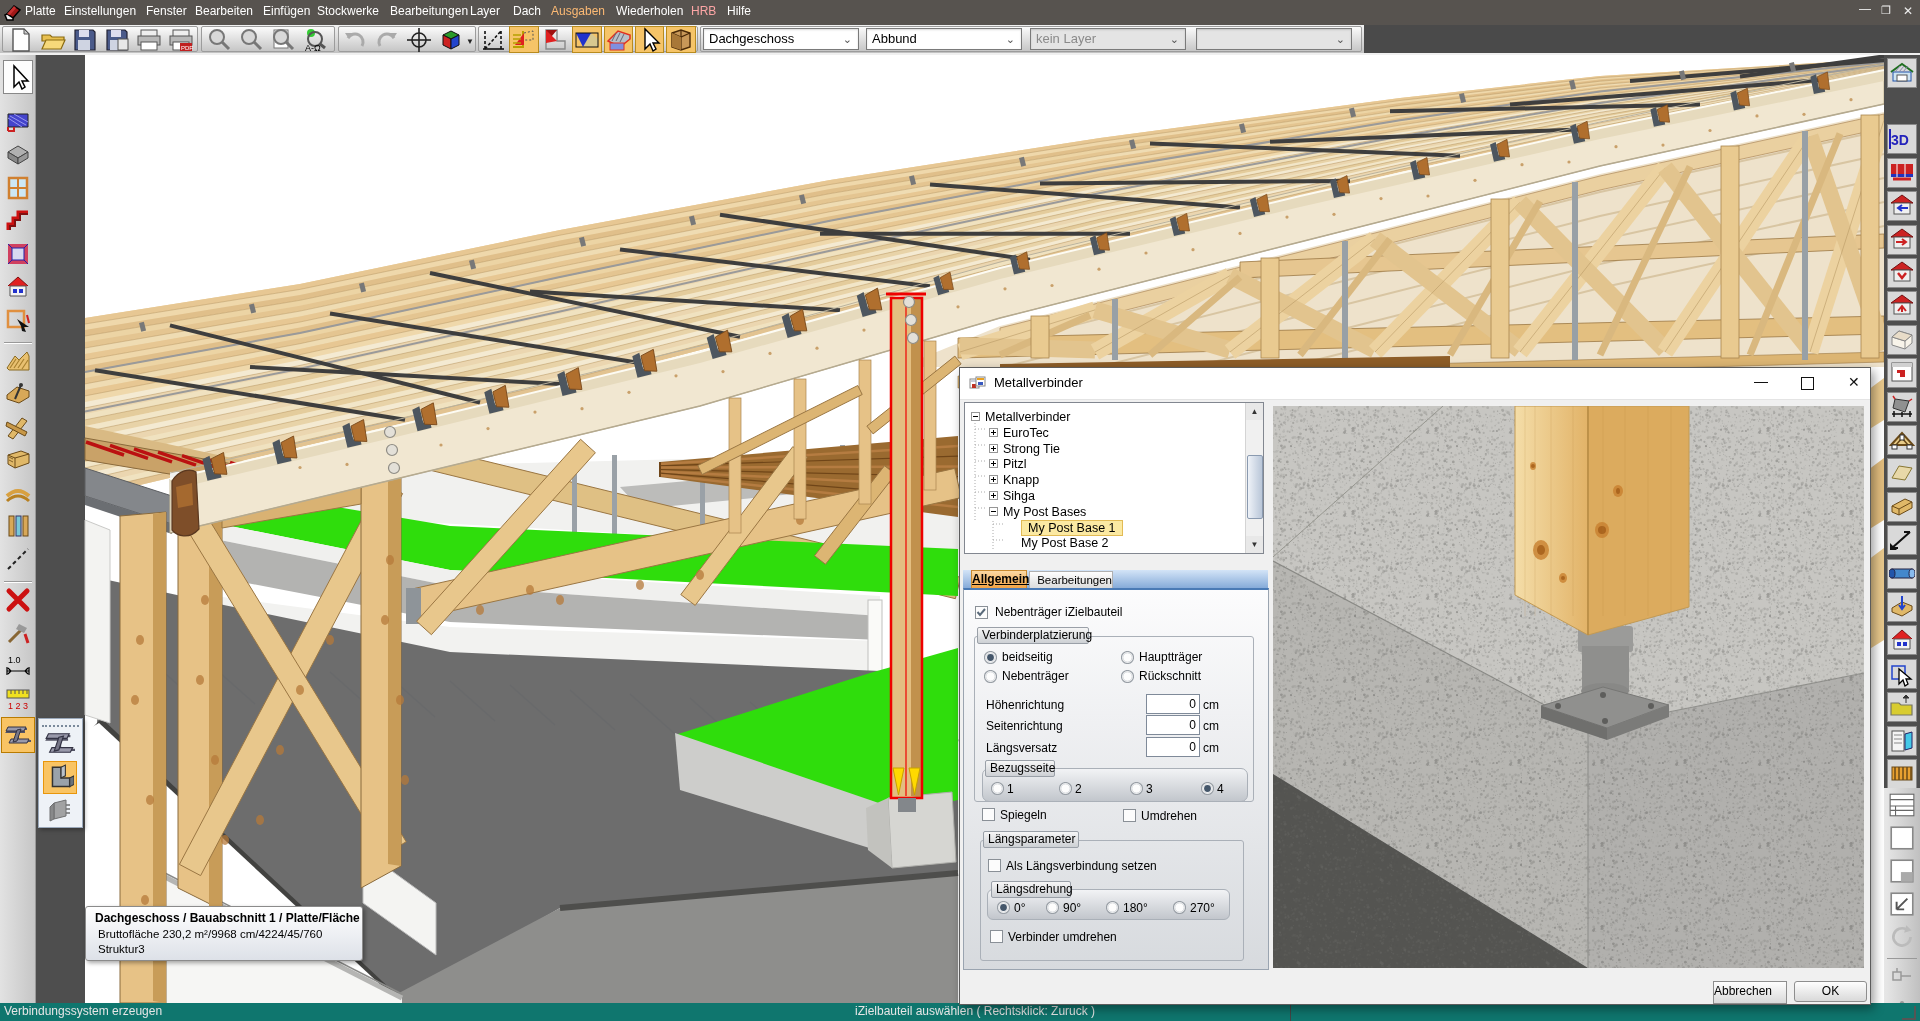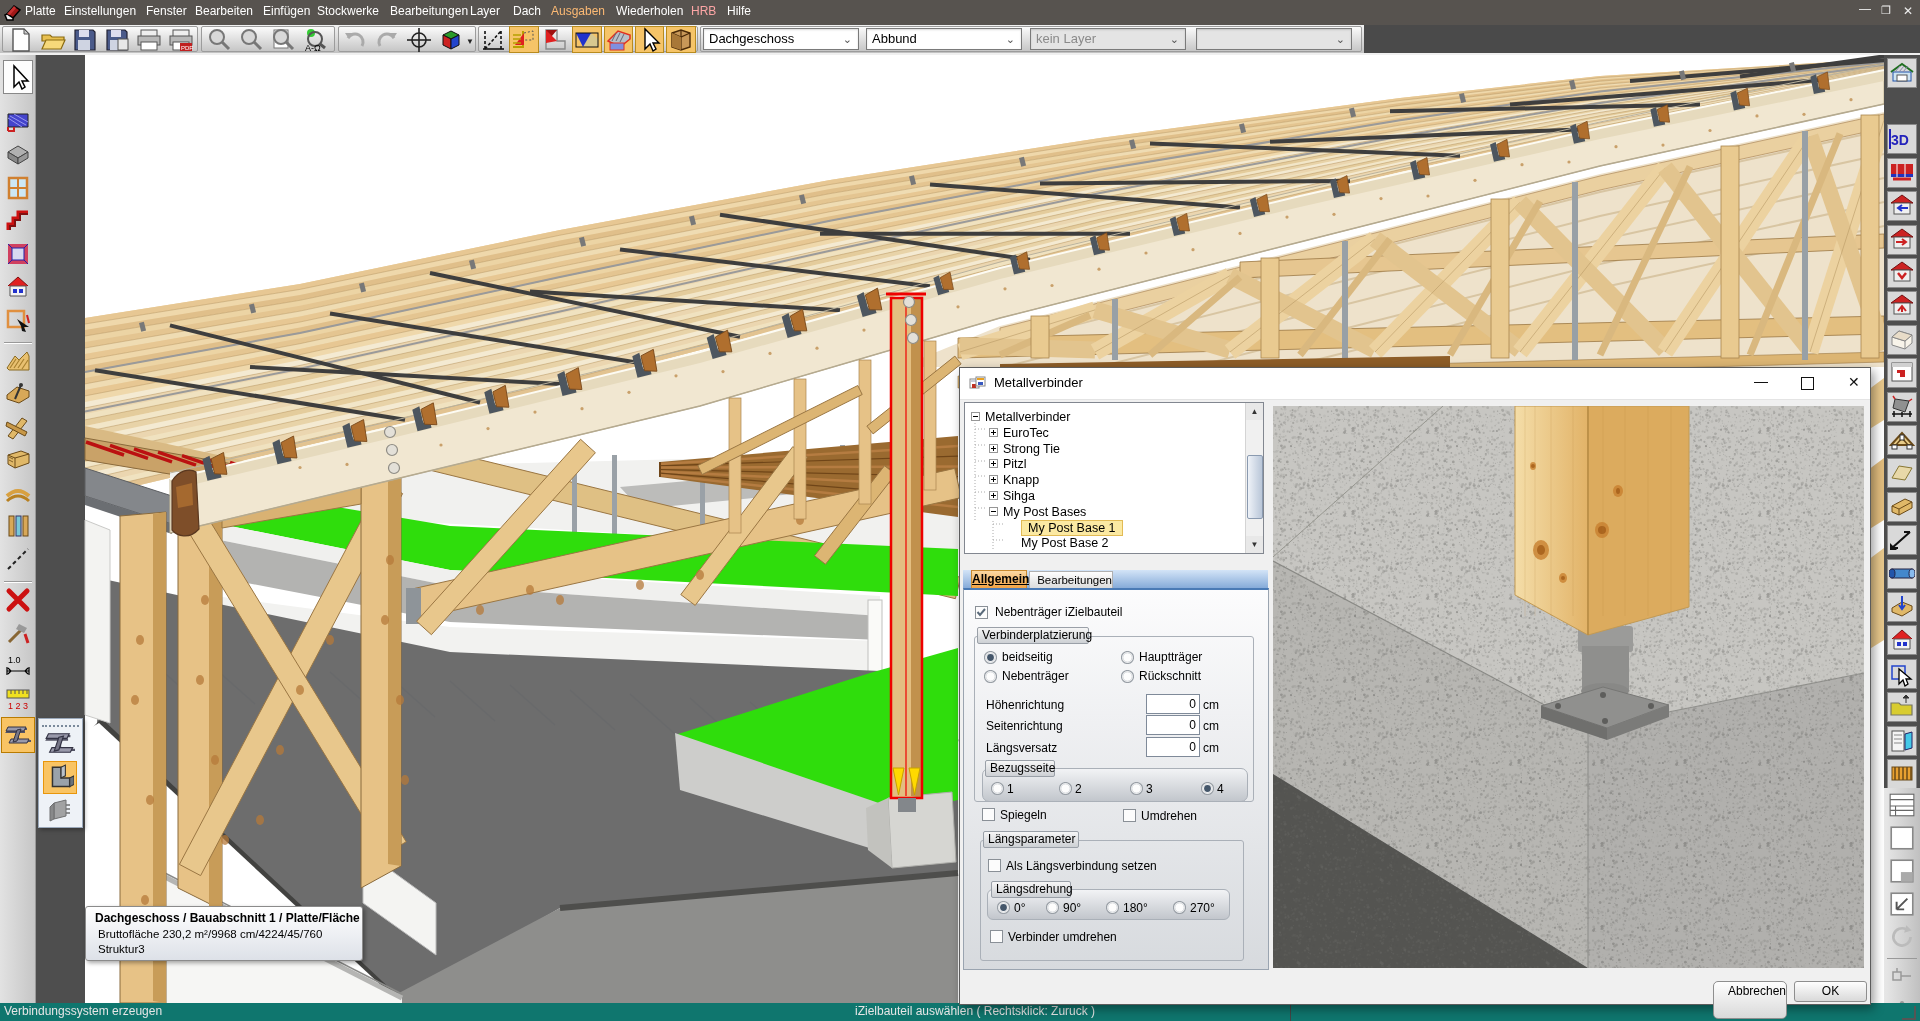--- a/index.html
+++ b/index.html
@@ -1867,21 +1867,21 @@
         <ellipse cx="260" cy="60" rx="2" ry="2" fill="#a25d18" opacity="0.8"></ellipse>
         <line x1="252" y1="0" x2="252" y2="210" stroke="#b08038" stroke-width="1" opacity="0.18"></line>
         <line x1="262" y1="0" x2="262" y2="210" stroke="#b08038" stroke-width="1" opacity="0.18"></line>
         <line x1="278" y1="0" x2="278" y2="210" stroke="#b08038" stroke-width="1" opacity="0.18"></line>
         <line x1="300" y1="0" x2="300" y2="210" stroke="#b08038" stroke-width="1" opacity="0.18"></line>
         <line x1="330" y1="0" x2="330" y2="210" stroke="#b08038" stroke-width="1" opacity="0.18"></line>
         <line x1="352" y1="0" x2="352" y2="210" stroke="#b08038" stroke-width="1" opacity="0.18"></line>
         <line x1="375" y1="0" x2="375" y2="210" stroke="#b08038" stroke-width="1" opacity="0.18"></line>
         <line x1="398" y1="0" x2="398" y2="210" stroke="#b08038" stroke-width="1" opacity="0.18"></line>
       </svg></div>
-    <div style="height:38px;background:linear-gradient(#fefefe,#d9d9d9);border:1px solid #8e8e8e;border-radius:5px;box-sizing:border-box;font-size:12px;text-align:right;line-height:19px;position:absolute;left:753px;top:613px;width:74px">Abbrechen</div>
+    <div style="height:23px;background:linear-gradient(#fefefe,#d9d9d9);border:1px solid #8e8e8e;border-radius:0;box-sizing:border-box;font-size:12px;text-align:left;line-height:19px;position:absolute;left:753px;top:613px;width:74px">Abbrechen</div>
     <div style="height:21px;background:linear-gradient(#fefefe,#d9d9d9);border:1px solid #8e8e8e;border-radius:3px;box-sizing:border-box;font-size:12px;text-align:center;line-height:19px;position:absolute;left:834px;top:613px;width:73px">OK</div>
   </div>
 <div style="position:absolute;left:85px;top:906px;width:276px;height:53px;background:linear-gradient(#ffffff,#dde1e8);border:1px solid #8b8b8b;border-radius:3px;box-shadow:2px 2px 4px rgba(0,0,0,0.35);z-index:40;font-size:12px;color:#000">
     <div style="position:absolute;left:9px;top:4px;font-size:12px;font-weight:bold;white-space:nowrap">Dachgeschoss / Bauabschnitt 1 / Platte/Fläche</div>
     <div style="position:absolute;left:12px;top:21px;font-size:11.5px;white-space:nowrap">Bruttofläche 230,2 m²/9968 cm/4224/45/760</div>
     <div style="position:absolute;left:12px;top:36px;font-size:11.5px">Struktur3</div>
   </div>
 <div style="position:absolute;left:38px;top:718px;width:43px;height:108px;background:#eef2f7;border:1px solid #9aa8ba;box-shadow:2px 2px 4px rgba(0,0,0,0.3);z-index:30">
     <div style="height:5px;margin:1px 3px;border-bottom:2px dotted #7a8a9c"></div>
     <div style="position:absolute;left:6px;top:9px"><svg width="30" height="30" viewBox="0 0 26 26">

